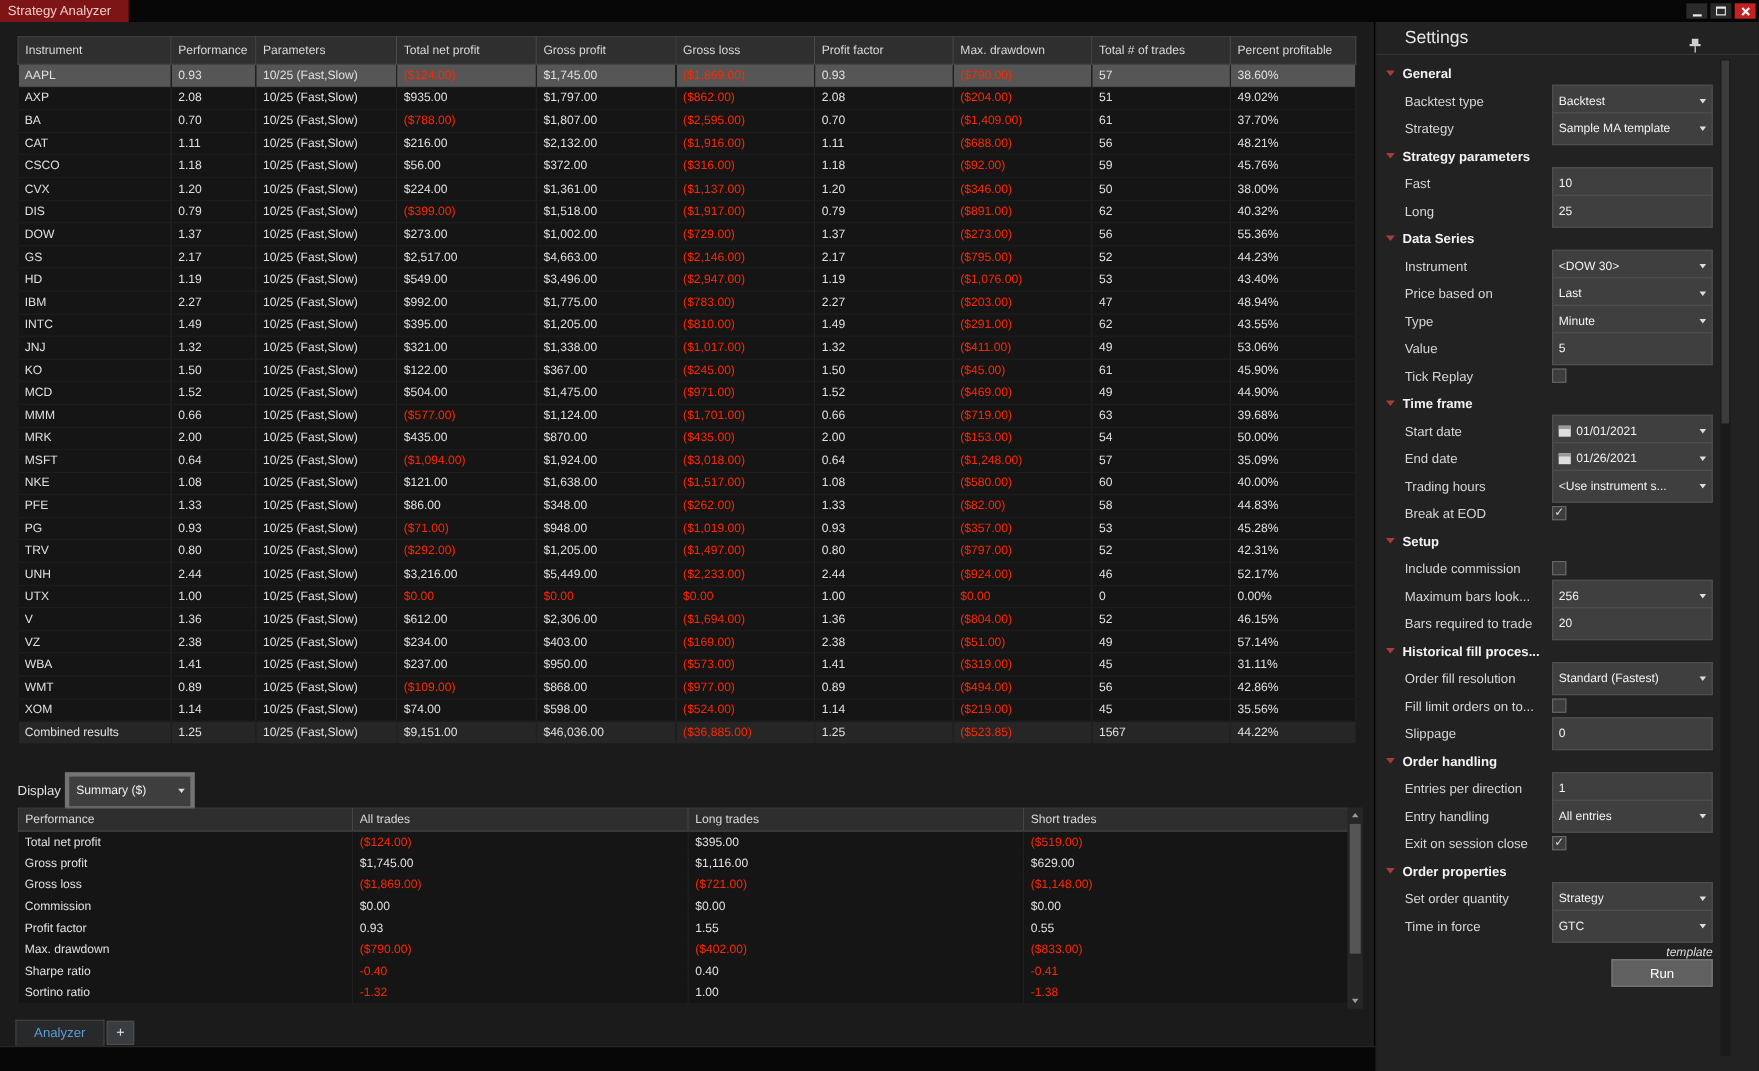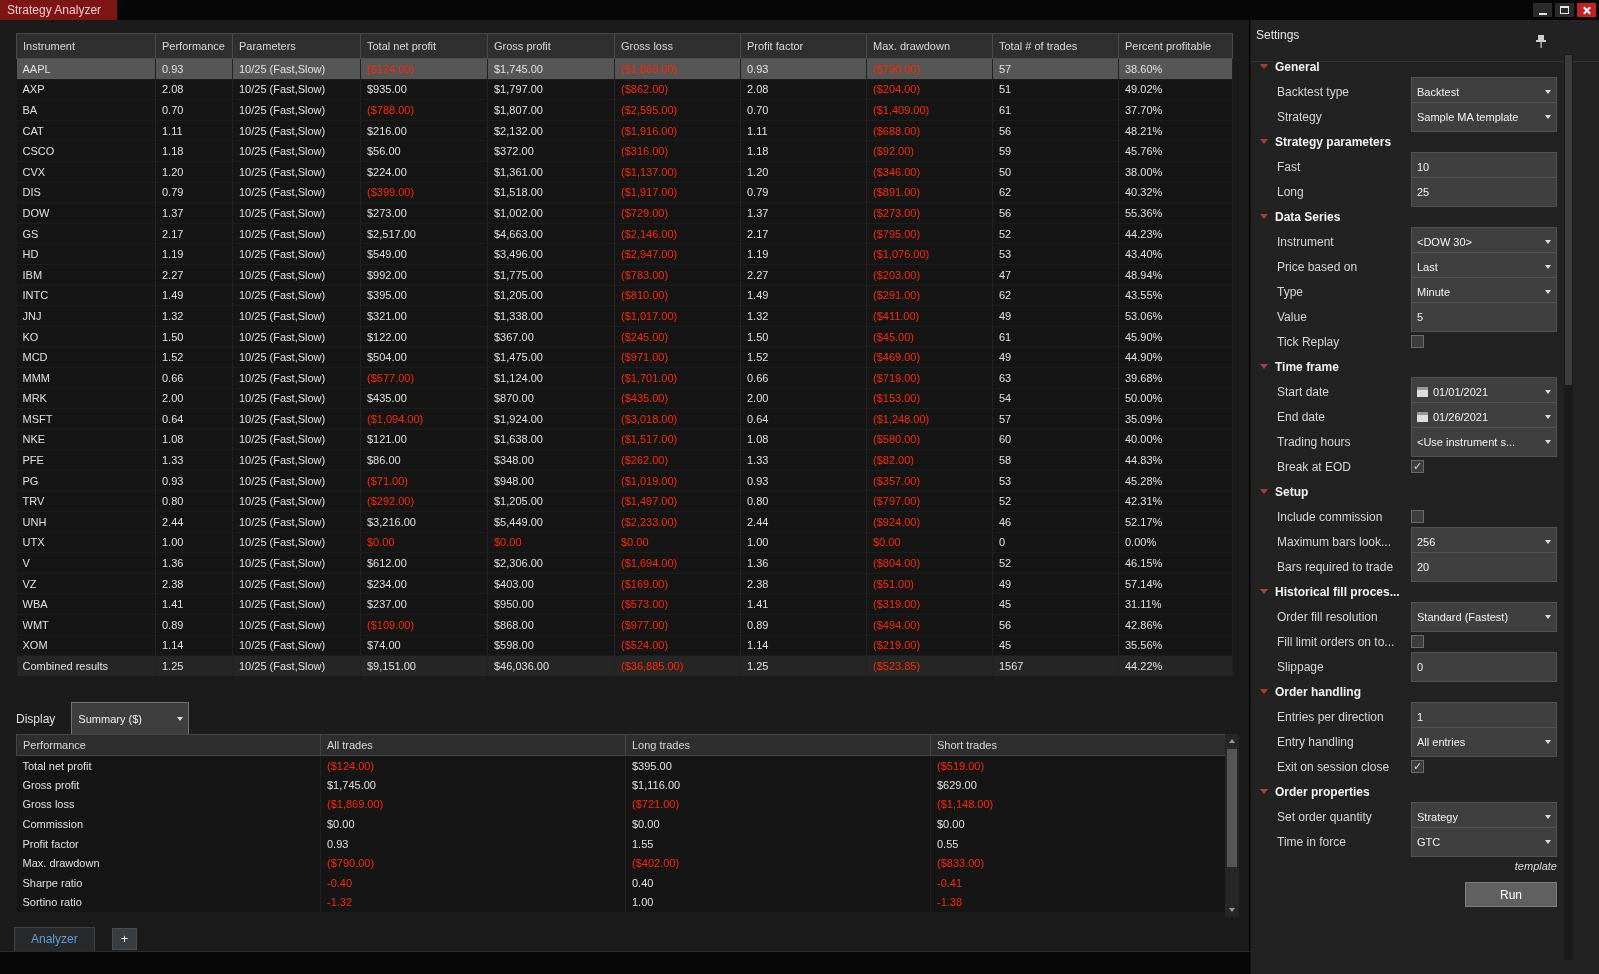--- a/index.html
+++ b/index.html
@@ -22,60 +22,60 @@
   
   .workspace{position:absolute;left:0;top:20px;width:1250px;height:954px;background:#1b1b1b;border-right:1px solid #000}
 
   .main-table{position:absolute;left:16px;top:13px;width:1216px;border-collapse:collapse;table-layout:fixed;font-size:11px}
   .main-table th{background:#2f2f2f;border:1px solid #4a4a4a;height:25px;font-weight:normal;text-align:left;padding:0 6px;color:#d8d8d8;white-space:nowrap;overflow:hidden}
   .main-table td{height:20.6px;padding:0 6px;background:#151515;border-right:1px solid #222;border-bottom:1px solid #1d1d1d;color:#e0e0e0;white-space:nowrap;overflow:hidden}
   .main-table tr.selected td{background:#565656}
   .main-table tr.combined td{background:#262626;border-top:1px solid #444}
   .neg{color:#ff2800 !important}
 
-  .display-row{position:absolute;left:16px;top:689px;height:20px;display:flex;align-items:center;gap:16px;font-size:12px;color:#e0e0e0}
-  .dd{background:#3e3e3e;border:1px solid #737373;height:35px;display:flex;align-items:center;padding-left:6px;font-size:11px;color:#f0f0f0;white-space:nowrap;overflow:hidden}
+  .display-row{position:absolute;left:16px;top:689px;height:20px;display:flex;align-items:center;gap:4px;font-size:12px;color:#e0e0e0}
+  .dd{background:#3e3e3e;border:4px solid #737373;height:35px;display:flex;align-items:center;padding-left:6px;font-size:11px;color:#f0f0f0;white-space:nowrap;overflow:hidden}
   .display-select{width:118px}
   .dd-btn{margin-left:auto;width:16px;height:100%;display:flex;align-items:center;justify-content:center;flex:none}
   .tri{width:0;height:0;border-left:3.5px solid transparent;border-right:3.5px solid transparent;border-top:4px solid #ddd}
   .tri-up{width:0;height:0;border-left:3.5px solid transparent;border-right:3.5px solid transparent;border-bottom:4px solid #999}
   .tri-dn{width:0;height:0;border-left:3.5px solid transparent;border-right:3.5px solid transparent;border-top:4px solid #999}
 
   .summary-wrap{position:absolute;left:16px;top:714px;width:1209px;height:183px;overflow:hidden}
   .summary-table{width:1209px;border-collapse:collapse;table-layout:fixed;font-size:11px}
   .summary-table th{background:#2e2e2e;border:1px solid #454545;height:21px;font-weight:normal;text-align:left;padding:0 6px;color:#d8d8d8}
   .summary-table td{height:19.6px;padding:0 6px;background:#151515;border-right:1px solid #202020;color:#e0e0e0;white-space:nowrap;overflow:hidden}
 
   .v-scrollbar{position:absolute;left:1225px;top:714px;width:14px;height:183px;background:#262626;display:flex;flex-direction:column;align-items:center}
   .sb-arrow{height:14px;width:100%;display:flex;align-items:center;justify-content:center;flex:none}
   .sb-thumb{width:10px;flex:0 0 118px;margin:1px 0;background:#555}
 
-  .tabbar{position:absolute;left:14px;top:904px;height:27px;display:flex;align-items:flex-end;gap:17px}
+  .tabbar{position:absolute;left:14px;top:904px;height:27px;display:flex;align-items:flex-end;gap:2px}
   .tab{background:#27292b;border:1px solid #3f4245;border-bottom:none;color:#5c9fd8;font-size:12px;padding:4px 16px 5px}
   .tab-add{background:#3a3d40;border:1px solid #4a4d50;color:#e8e8e8;font-size:13px;line-height:13px;padding:3px 8px 4px;margin-bottom:1px}
   .statusbar{position:absolute;left:0;top:931px;width:1250px;height:23px;background:#070707;border-top:1px solid #2c2c2c}
 
   
   .settings{position:absolute;left:1251px;top:20px;width:348px;height:954px;background:#222}
-  .settings-header{position:relative;height:42px;line-height:30px;padding-left:5px;font-size:12px;color:#e8e8e8;border-bottom:1px solid #333}
+  .settings-header{position:relative;height:30px;line-height:30px;padding-left:26px;font-size:16px;color:#e8e8e8;border-bottom:1px solid #333}
   .pin{position:absolute;right:52px;top:9px;width:12px;height:13px}
   .settings-groups{position:absolute;left:0;top:34px;width:306px}
   .group-header{height:25px;display:flex;align-items:center;gap:7px;padding-left:9px}
   .group-arrow{width:0;height:0;border-left:4px solid transparent;border-right:4px solid transparent;border-top:5px solid #a93c3c;flex:none}
   .group-label{font-size:12px;font-weight:bold;color:#f2f2f2;white-space:nowrap;overflow:hidden}
   .setting-row{height:25px;display:flex;align-items:center;padding-left:26px}
   .setting-label{flex:1;font-size:12px;color:#d6d6d6;white-space:nowrap;overflow:hidden;padding-right:4px}
   .slot{width:146px;flex:none;display:flex;align-items:center}
   .ctrl{width:146px;height:30px;background:#3f3f3f;border:1px solid #525252;display:flex;align-items:center;padding-left:5px;font-size:11px;color:#f2f2f2;white-space:nowrap;overflow:hidden}
   .ctrl-val{white-space:nowrap;overflow:hidden}
   .checkbox{width:13px;height:13px;background:#3d3d3d;border:1px solid #6a6a6a;display:flex;align-items:center;justify-content:center;flex:none}
   .checkbox.checked::after{content:"✓";font-size:11px;line-height:11px;color:#dcdcdc}
   .cal-icon{width:11px;height:10px;background:#ddd;border-top:3px solid #999;margin-right:5px;flex:none}
   .settings-footer{position:absolute;left:0;top:840px;width:306px}
-  .template-label{text-align:right;font-size:11px;font-style:italic;color:#ddd;margin-bottom:10px}
+  .template-label{text-align:right;font-size:11px;font-style:italic;color:#ddd;}
   .run-btn{display:block;margin-left:auto;width:92px;height:25px;background:#606060;border:1px solid #7c7c7c;color:#fff;font-size:12px;font-family:inherit;cursor:default}
   .settings-scrollbar{position:absolute;right:26px;top:34px;width:9px;height:906px;background:#1a1a1a}
   .sthumb{margin:1px;height:330px;background:#3c3c3c}
 </style>
 </head>
 <body>
 
 <div class="titlebar">
   <div class="title-tab">Strategy Analyzer</div>
   <div class="win-controls">

